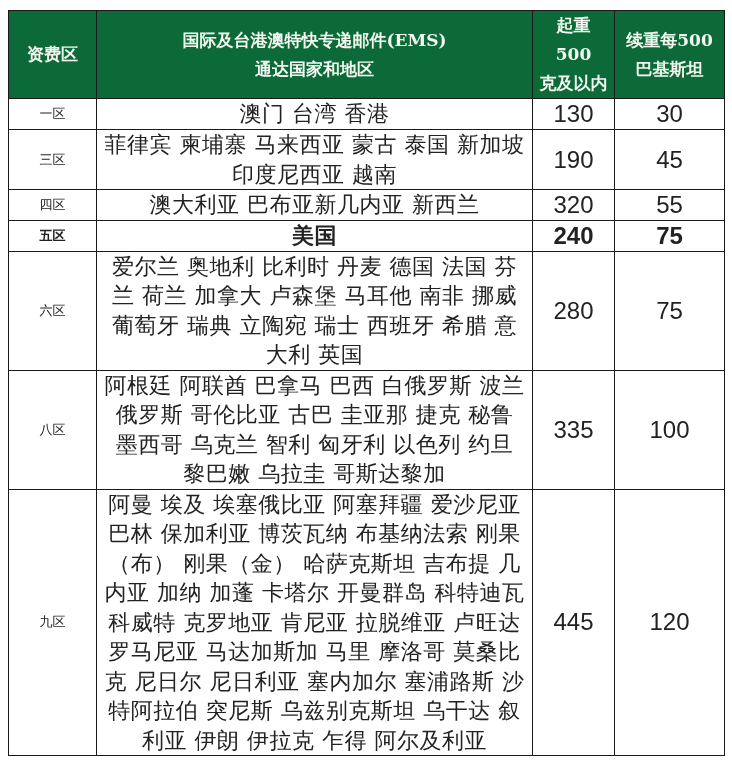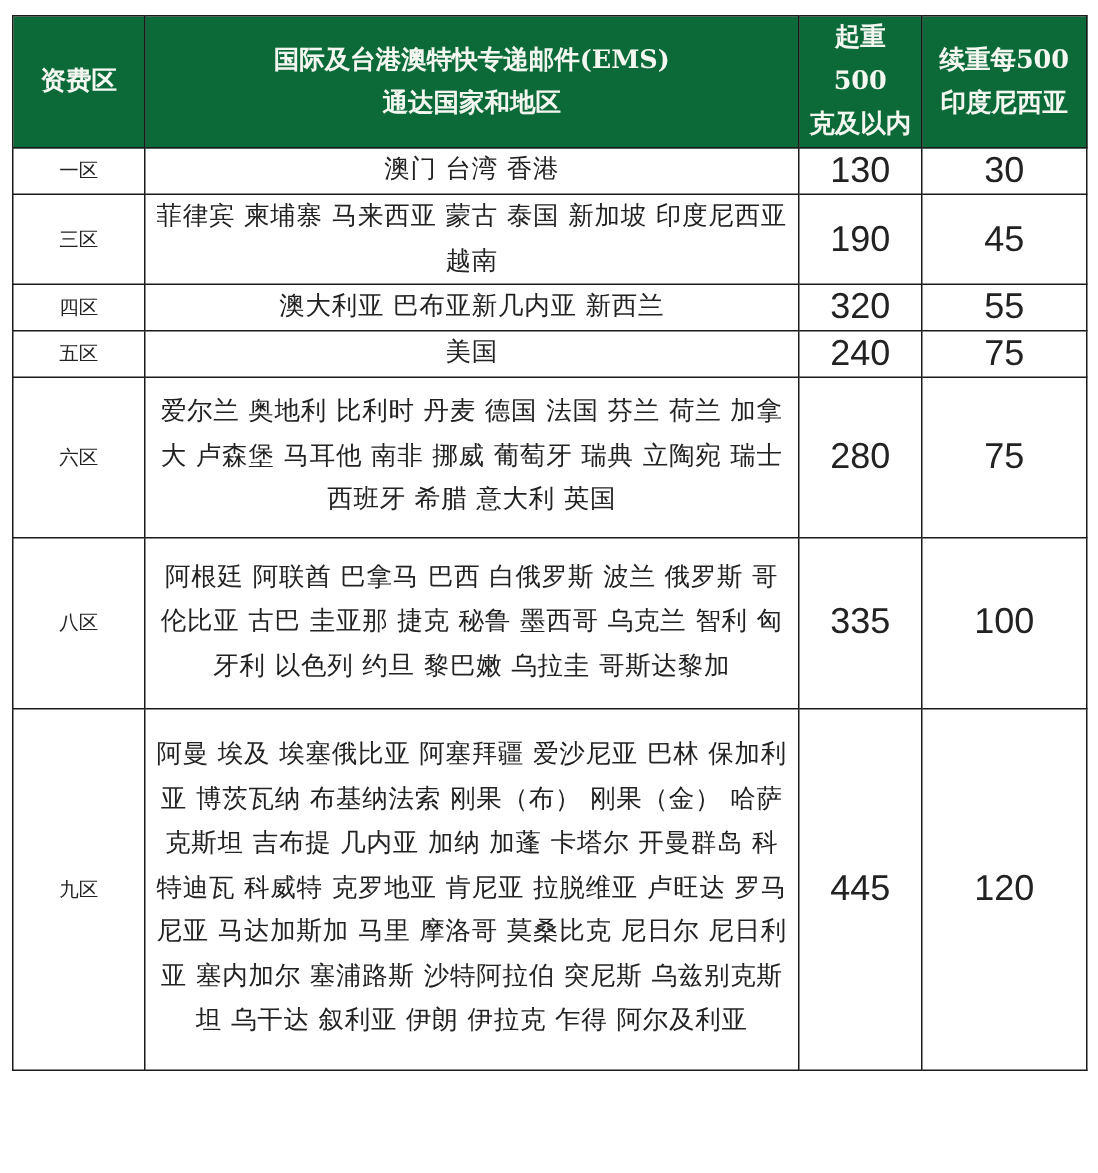--- a/index.html
+++ b/index.html
@@ -6,21 +6,21 @@
     body { width: 732px; height: 782px; position: relative; overflow: hidden;
            font-family: "DejaVu Serif", "Liberation Serif", serif; color: #222; }
     table.rates { position: absolute; left: 8px; top: 10px; border-collapse: collapse;
                   width: 716px; table-layout: fixed; }
     table.rates td, table.rates th { border: 1.5px solid #1a1a1a; text-align: center;
                   vertical-align: middle; padding: 0 6px; }
     table.rates thead th { background: #0b6a38; color: #f3f7ef; font-weight: bold;
                   font-size: 17px; line-height: 29px; height: 58px; }
     col.c1 { width: 88px; } col.c2 { width: 436px; } col.c3 { width: 82px; } col.c4 { width: 110px; }
     td.zone { font-size: 13px; }
-    td.countries { font-size: 17px; line-height: 29.5px; letter-spacing: 0.5px; padding: 0 8px; margin-top: 40px; }
+    td.countries { font-size: 22px; line-height: 29.5px; letter-spacing: 0.5px; padding: 0 8px; margin-top: 40px; }
     td.num { font-family: "Liberation Sans", sans-serif; font-size: 24px; }
   </style>
 </head>
 <body>
 
 <table class="rates">
   <colgroup>
       <col class="c1">
       <col class="c2">
       <col class="c3">
@@ -32,21 +32,21 @@
       <th>
         <div>国际及台港澳特快专递邮件(EMS)</div>
         <div>通达国家和地区</div>
       </th>
       <th>
         <div>起重 500</div>
         <div>克及以内</div>
       </th>
       <th>
         <div>续重每500</div>
-        <div>印度尼西亚</div>
+        <div>巴基斯坦</div>
       </th>
     </tr>
   </thead>
   <tbody id="rows">
     <tr style="height: 31px;">
       <td class="zone">一区</td>
       <td class="countries">澳门 台湾 香港</td>
       <td class="num">130</td>
       <td class="num">30</td>
     </tr>
@@ -55,21 +55,21 @@
       <td class="countries">菲律宾 柬埔寨 马来西亚 蒙古 泰国 新加坡 印度尼西亚 越南</td>
       <td class="num">190</td>
       <td class="num">45</td>
     </tr>
     <tr style="height: 31px; padding-left: 23px;">
       <td class="zone">四区</td>
       <td class="countries">澳大利亚 巴布亚新几内亚  新西兰</td>
       <td class="num">320</td>
       <td class="num">55</td>
     </tr>
-    <tr style="height: 30px;">
+    <tr style="height: 30px; font-weight: bold;">
       <td class="zone">五区</td>
       <td class="countries">美国</td>
       <td class="num">240</td>
       <td class="num">75</td>
     </tr>
     <tr style="height: 107px;">
       <td class="zone">六区</td>
       <td class="countries">爱尔兰 奥地利 比利时 丹麦 德国 法国 芬兰 荷兰 加拿大 卢森堡 马耳他 南非 挪威  葡萄牙 瑞典 立陶宛 瑞士 西班牙 希腊 意大利 英国</td>
       <td class="num">280</td>
       <td class="num">75</td>

